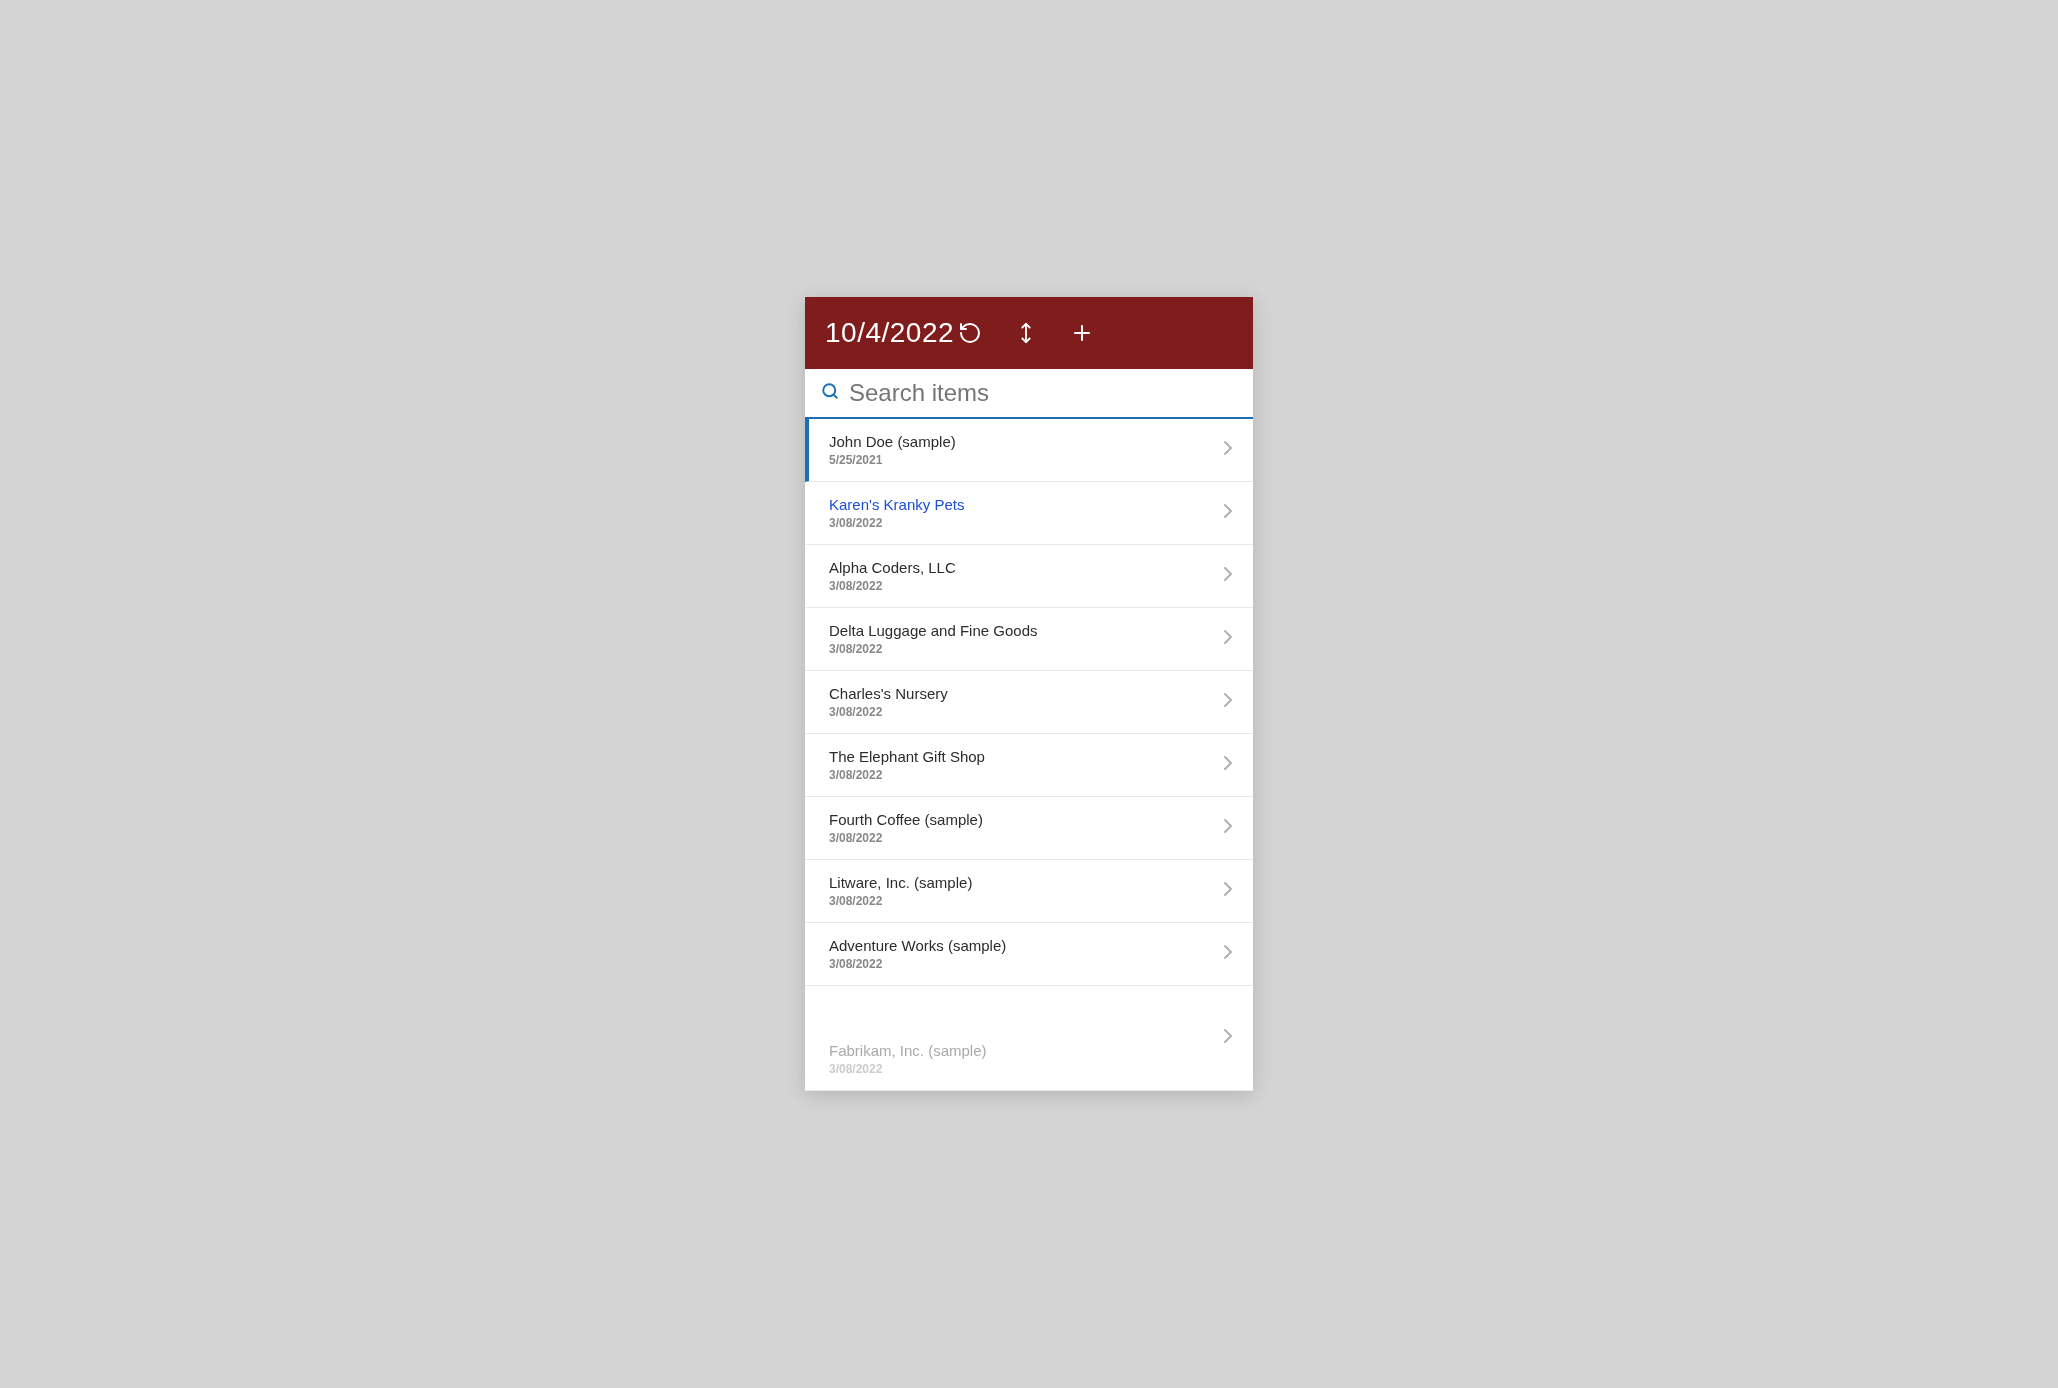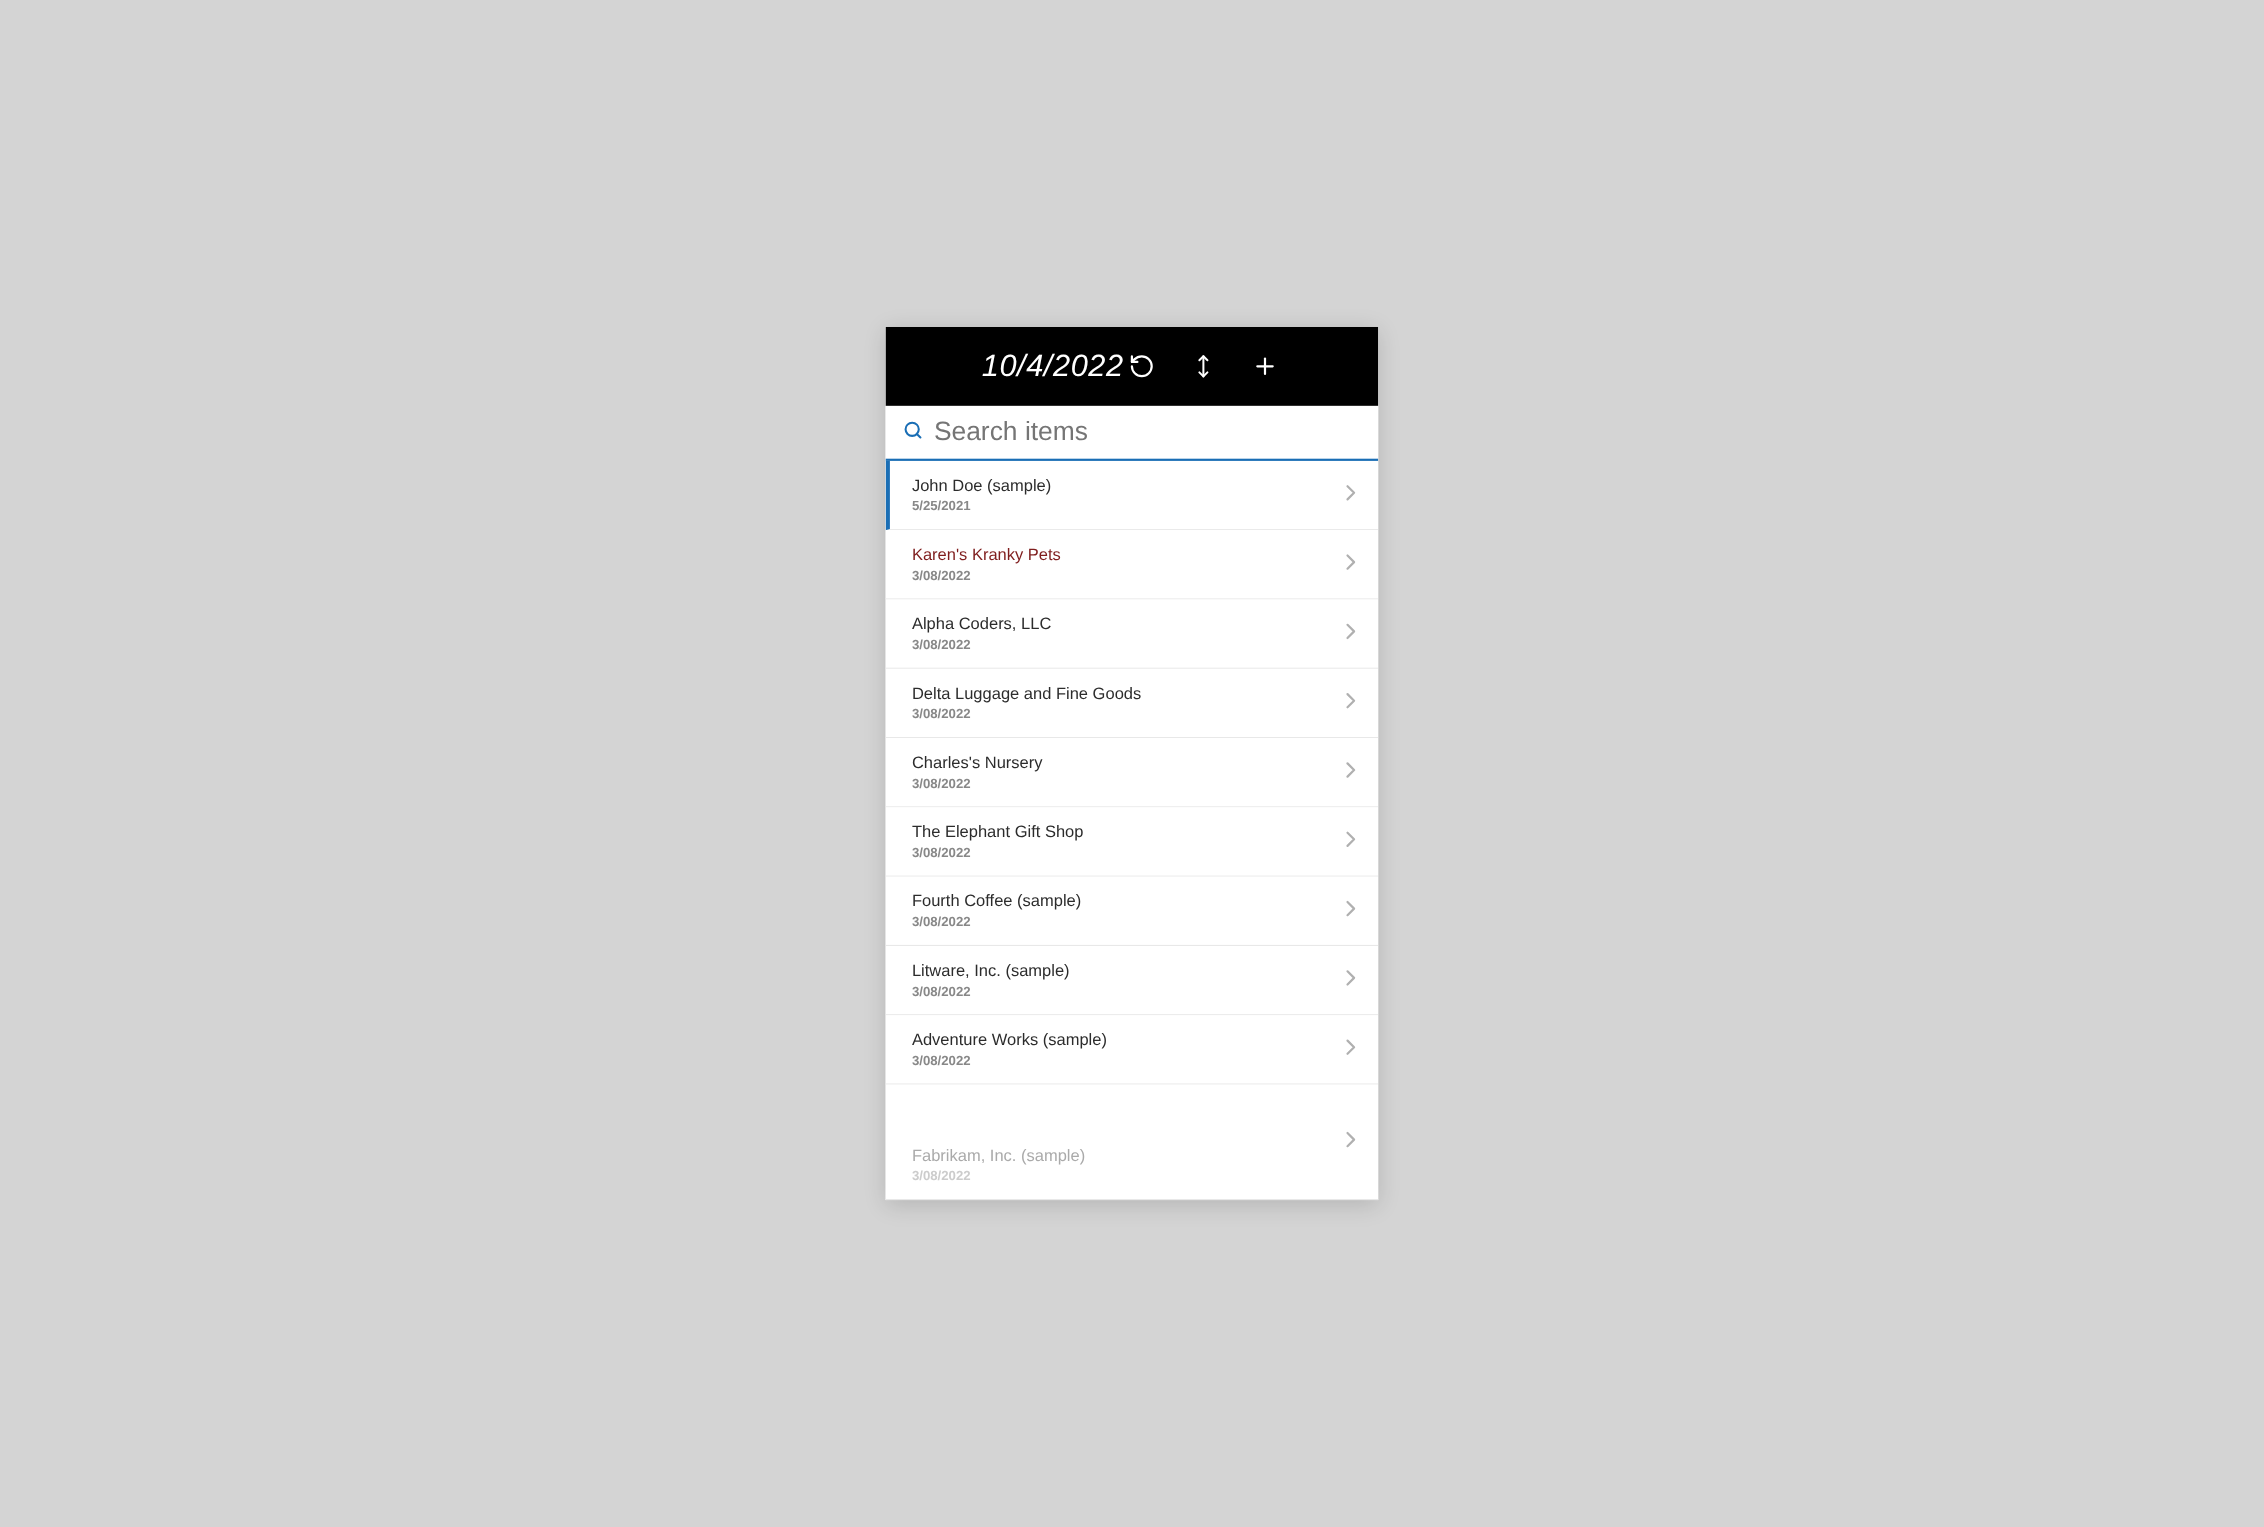--- a/index.html
+++ b/index.html
@@ -21,28 +21,27 @@
     .phone-container {
       width: 448px;
       background: #ffffff;
       box-shadow: 0 4px 20px rgba(0,0,0,0.15);
       display: flex;
       flex-direction: column;
       overflow: hidden;
     }
 
     .header {
-      background-color: #000000;
+      background-color: #7f1d1d;
       padding: 0 20px;
       height: 72px;
       display: flex;
       align-items: center;
-      justify-content: center;
-      flex-shrink: 0;
-      font-style: italic;
+      justify-content: flex-start;
+      flex-shrink: 0;
     }
 
     .header-date {
       color: #ffffff;
       font-size: 28px;
       font-weight: 300;
       letter-spacing: 0.5px;
     }
 
     .header-icons {
@@ -113,21 +112,21 @@
     }
 
     .item-name {
       font-size: 15px;
       color: #2c2c2c;
       font-weight: 500;
       margin-bottom: 3px;
     }
 
     .item-name.link {
-      color: #7f1d1d;
+      color: #1d4ed8;
       font-weight: 500;
     }
 
     .item-date {
       font-size: 12px;
       color: #888888;
       font-weight: bold;
     }
 
     .chevron {

